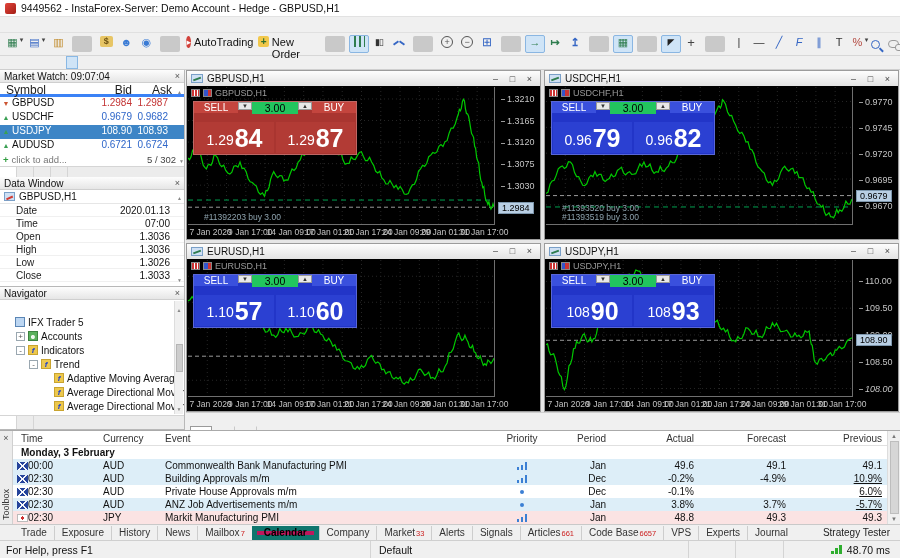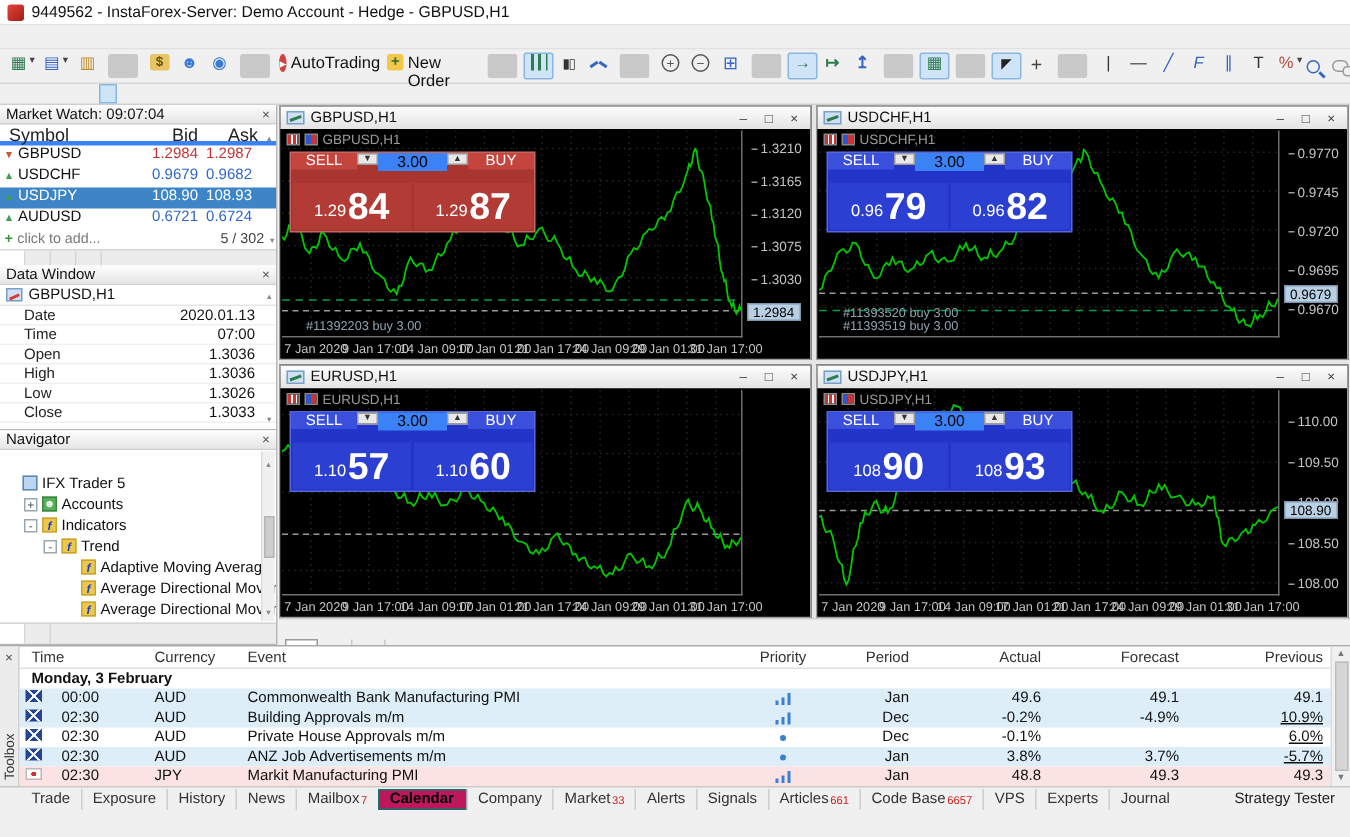--- a/index.html
+++ b/index.html
@@ -150,26 +150,26 @@
 .tp{position:absolute;left:6px;top:15px;width:164px;z-index:5;border:1px solid rgba(255,255,255,.25)}
 .tp-red{background:#a93530}
 .tp-blue{background:#2235c8}
 .tp-top{display:flex;height:19px;align-items:flex-start}
 .tp-sellbtn,.tp-buybtn{width:44px;display:flex;align-items:center;justify-content:center;color:#fff;font-size:10px}
 .tp-red .tp-sellbtn,.tp-red .tp-buybtn{background:#c4453e}
 .tp-blue .tp-sellbtn,.tp-blue .tp-buybtn{background:#3a50dd}
 .tp-spin{width:14px;background:#e8e8e8;border:1px solid #9a9a9a;display:flex;align-items:center;justify-content:center;font-size:6px;color:#333}
 .spin-dn::before{content:"▼"}
 .spin-up::before{content:"▲"}
-.tp-vol{flex:1;background:#3b82f6;color:#000;display:flex;align-items:center;justify-content:center;font-size:10.5px}
+.tp-vol{flex:1;background:#22c55e;color:#000;display:flex;align-items:center;justify-content:center;font-size:10.5px}
 .tp-big{display:flex;height:33px;gap:2px;padding:1px}
 .tp-price{flex:1;display:flex;align-items:flex-end;justify-content:center;color:#fff;gap:1px;padding-bottom:2px}
 .tp-red .tp-price{background:#b23b35}
 .tp-blue .tp-price{background:#2b40d2}
-.tp-price .sm{font-size:11px;line-height:1.6}
+.tp-price .sm{font-size:14px;line-height:1.6}
 .tp-price .bg{font-size:25px;font-weight:bold;line-height:1}
 
 .ctabs{position:absolute;left:186px;right:0;top:412px;height:18px;background:#f0f0f0;border-top:1px solid #cfcfcf;display:flex;align-items:flex-end;padding-left:4px;font-size:10px}
 .ctab{padding:1px 10px 2px;color:#555;border:1px solid transparent;border-bottom:none}
 .ctab.s-active{background:#fff;border-color:#9a9a9a;color:#000;font-weight:bold}
 .ctab+.ctab{border-left:1px solid #c9c9c9}
 .ctab.s-active+.ctab{border-left-color:transparent}
 
 
 .toolbox{position:absolute;left:0;right:0;top:430px;height:94px;background:#fff;border-top:1px solid #aaa;display:flex}
@@ -181,21 +181,21 @@
 .cal-hdr,.cal-row{display:grid;grid-template-columns:86px 62px 1fr 52px 62px 88px 92px 96px;align-items:center;padding-right:14px}
 .cal-hdr{height:15px;font-size:10px;color:#333;border-bottom:1px solid #e0e0e0}
 .cal-hdr span{padding:0 4px}
 .h-time{padding-left:8px!important}
 .h-pri{text-align:center}
 .h-per,.h-act,.h-fc,.h-prev{text-align:right}
 .cal-group{height:13px;font-size:10px;font-weight:bold;display:flex;align-items:center;padding-left:8px}
 .cal-row{height:13px;font-size:10px}
 .cal-row.s-blue{background:#ddeef8}
 .cal-row.s-pink{background:#fbe3e3}
-.c-time{display:flex;align-items:flex-start;gap:13px;padding-left:4px}
+.c-time{display:flex;align-items:center;gap:0;padding-left:4px}
 .cal-flag{width:11px;height:8px;flex:none;border:1px solid #bbb}
 .f-aud .cal-flag{border:none;background:linear-gradient(45deg,transparent 44%,rgba(255,255,255,.95) 44% 56%,transparent 56%),linear-gradient(-45deg,transparent 44%,rgba(255,255,255,.95) 44% 56%,transparent 56%),#24439b}
 .f-jpy .cal-flag{background:radial-gradient(circle at 50% 50%,#d03030 0 30%,#fff 31%)}
 .c-cur,.c-event{padding:0 4px}
 .c-pri{display:flex;justify-content:center}
 .pri-ic{display:inline-block}
 .p-medium .pri-ic{width:10px;height:8px;background:linear-gradient(#3b7fd4,#3b7fd4) 0 100%/2px 3px no-repeat,linear-gradient(#3b7fd4,#3b7fd4) 4px 100%/2px 5px no-repeat,linear-gradient(#3b7fd4,#3b7fd4) 8px 100%/2px 8px no-repeat}
 .p-low .pri-ic{width:4px;height:4px;border-radius:50%;background:#3b7fd4}
 .c-per,.c-act,.c-fc,.c-prev{text-align:right;padding:0 4px}
 .s-link .c-prev{text-decoration:underline}
@@ -203,21 +203,21 @@
 .sa{font-size:6px;color:#777}
 .sa-up::before{content:"▲"}
 .sa-dn::before{content:"▼"}
 .sthumb{width:9px;flex:1;margin:2px 0;background:#d6d6d6;border:1px solid #bdbdbd}
 
 
 .btabs{position:absolute;left:0;right:0;top:524px;height:16px;background:#f0f0f0;border-top:1px solid #c9c9c9;display:flex;align-items:center;font-size:10px;padding-left:14px}
 .bt-list{display:flex;align-items:center;height:100%}
 .btab{padding:0 7px;height:14px;display:inline-flex;align-items:center;color:#333;white-space:nowrap}
 .btab+.btab{border-left:1px solid #cdcdcd}
-.btab.s-active{background:#be185d;border:1px solid #0f766e;font-weight:bold;color:#000}
+.btab.s-active{background:#be185d;border:5px solid #0f766e;font-weight:bold;color:#000}
 .bdg{font-size:7.5px;color:#cc2222;margin-left:1px;align-self:flex-end;line-height:1.6}
 .bdg:empty{display:none}
 .bt-right{margin-left:auto;padding-right:10px;color:#222}
 .statusbar{position:absolute;left:0;right:0;top:540px;height:18px;background:#f0f0f0;border-top:1px solid #cfcfcf;display:flex;align-items:center;font-size:10.5px}
 .sb-help{flex:1;padding-left:6px}
 .sb-cell{height:100%;display:flex;align-items:center;border-left:1px solid #d4d4d4;padding:0 8px}
 .sb-default{width:318px}
 .sb-e1{width:47px}.sb-e2{width:48px}
 .sb-lat{width:117px;gap:4px;justify-content:flex-end;padding-right:10px}
 .conn-ic{width:12px;height:9px;background:linear-gradient(#2fae2f,#2fae2f) 0 100%/3px 3px no-repeat,linear-gradient(#2fae2f,#2fae2f) 4px 100%/3px 6px no-repeat,linear-gradient(#2fae2f,#2fae2f) 8px 100%/3px 9px no-repeat}
@@ -870,21 +870,21 @@
               <line x1="0" y1="94.11764705882332" x2="100" y2="94.11764705882332" stroke="#262626" stroke-dasharray="1 3" stroke-width="1" vector-effect="non-scaling-stroke"></line>
               <line x1="0" y1="58.82352941176444" x2="100" y2="58.82352941176444" stroke="#9a9a9a" stroke-dasharray="4 3" stroke-width="1" vector-effect="non-scaling-stroke"></line>
               <polyline points="0.00,62.00 0.50,61.42 1.00,66.65 1.50,69.47 2.00,69.16 2.50,68.71 3.00,72.00 3.50,76.86 4.00,82.16 4.50,84.31 5.00,85.30 5.50,92.61 6.00,95.00 6.50,92.49 7.00,86.11 7.50,77.55 8.00,76.18 8.50,72.49 9.00,65.00 9.50,64.72 10.00,59.53 10.50,60.88 11.00,60.83 11.50,57.63 12.00,55.00 12.50,54.11 13.00,57.23 13.50,59.98 14.00,59.58 14.50,56.82 15.00,60.00 15.50,57.73 16.00,57.42 16.50,54.01 17.00,48.07 17.50,48.23 18.00,45.00 18.67,44.50 19.33,41.08 20.00,34.98 20.67,34.07 21.33,33.29 22.00,28.00 22.67,27.28 23.33,21.55 24.00,20.05 24.67,19.72 25.33,16.30 26.00,12.00 26.67,10.61 27.33,10.36 28.00,12.28 28.67,11.18 29.33,7.35 30.00,8.00 30.67,8.31 31.33,12.14 32.00,13.04 32.67,11.08 33.33,12.88 34.00,14.00 34.67,17.30 35.33,18.86 36.00,17.47 36.67,18.84 37.33,22.88 38.00,22.00 38.67,23.66 39.33,20.51 40.00,19.12 40.67,21.39 41.33,20.79 42.00,18.00 42.67,20.20 43.33,20.72 44.00,25.87 44.67,28.26 45.33,27.65 46.00,30.00 46.67,27.98 47.33,30.98 48.00,31.37 48.67,28.69 49.33,27.26 50.00,28.00 50.67,31.74 51.33,35.12 52.00,35.37 52.67,35.85 53.33,41.43 54.00,42.00 54.67,45.82 55.33,45.37 56.00,44.11 56.67,48.87 57.33,51.08 58.00,50.00 58.67,52.68 59.33,51.03 60.00,56.28 60.67,59.14 61.33,58.87 62.00,60.00 62.67,56.05 63.33,57.66 64.00,57.50 64.67,54.19 65.33,49.57 66.00,50.00 66.67,51.68 67.33,54.49 68.00,54.15 68.67,51.51 69.33,56.14 70.00,56.00 70.67,56.78 71.33,54.09 72.00,48.92 72.67,50.17 73.33,50.17 74.00,46.00 74.67,48.67 75.33,46.34 76.00,49.52 76.67,52.47 77.33,52.29 78.00,52.00 78.67,51.41 79.33,53.51 80.00,56.41 80.67,56.21 81.33,53.46 82.00,56.00 82.67,55.15 83.33,56.98 84.00,55.78 84.67,51.87 85.33,53.02 86.00,52.00 86.33,58.02 86.67,61.64 87.00,62.44 87.33,67.34 87.67,73.54 88.00,75.00 88.67,76.31 89.33,72.67 90.00,72.14 90.67,73.92 91.33,72.71 92.00,70.00 92.50,69.05 93.00,67.92 93.50,70.11 94.00,69.40 94.50,65.80 95.00,66.00 95.83,63.36 96.67,64.94 97.50,63.72 98.33,59.52 99.17,57.95 100,57" fill="none" stroke="#00c800" stroke-width="1.2" vector-effect="non-scaling-stroke"></polyline>
             </svg>
           </div>
         <div class="paxis">
             <div class="ptick" style="top: calc(15.69% - 5px);">110.00</div>
             <div class="ptick" style="top: calc(35.29% - 5px);">109.50</div>
             <div class="ptick" style="top: calc(54.9% - 5px);">109.00</div>
             <div class="ptick" style="top: calc(74.51% - 5px);">108.50</div>
-            <div class="ptick" style="top: calc(94.12% - 5px);">108.00</div>
+            <div class="ptick" style="top: calc(94.12% - 5px); font-style: italic;">108.00</div>
             <div class="pcur" style="top: calc(58.82% - 6px);">108.90</div>
           </div>
         <div class="taxis">
             <div class="ttick" style="left: 0.5%;">7 Jan 2020</div>
             <div class="ttick" style="left: 13.05%;">9 Jan 17:00</div>
             <div class="ttick" style="left: 25.6%;">14 Jan 09:00</div>
             <div class="ttick" style="left: 38.15%;">17 Jan 01:00</div>
             <div class="ttick" style="left: 50.7%;">21 Jan 17:00</div>
             <div class="ttick" style="left: 63.25%;">24 Jan 09:00</div>
             <div class="ttick" style="left: 75.8%;">29 Jan 01:00</div>
@@ -1072,13 +1072,23 @@
           <span>Experts</span>
         </span>
 
         <span class="btab">
           <span>Journal</span>
         </span>
       </span>
     <span class="bt-right">Strategy Tester</span>
   </div>
 
+  <div class="statusbar">
+    <span class="sb-help">For Help, press F1</span>
+    <span class="sb-cell sb-default">Default</span>
+    <span class="sb-cell sb-e1"></span>
+    <span class="sb-cell sb-e2"></span>
+    <span class="sb-cell sb-lat">
+      <span class="conn-ic"></span>
+      <span>48.70 ms</span>
+    </span>
+  </div>
 </div>
 
 </body></html>

